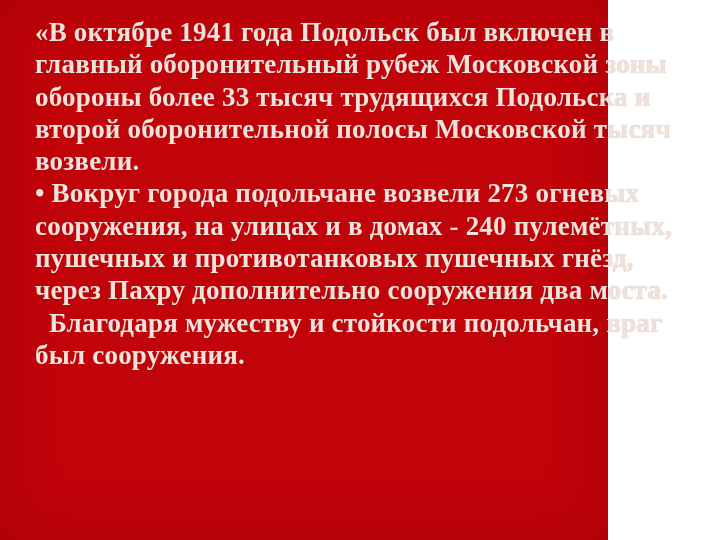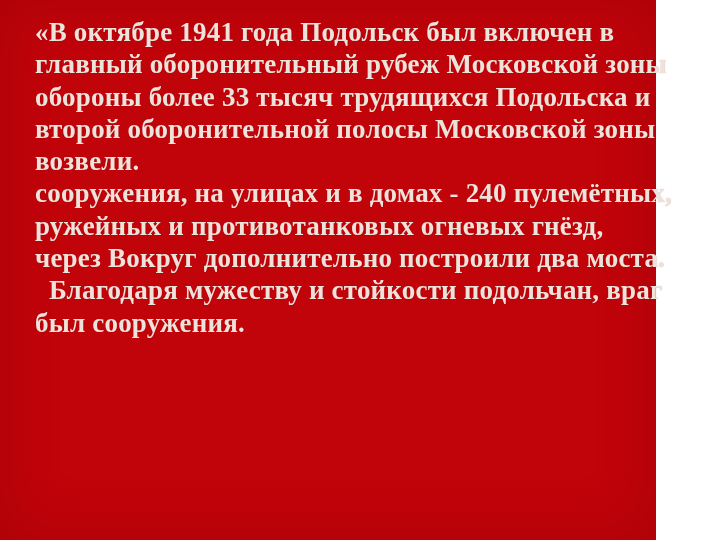--- a/index.html
+++ b/index.html
@@ -7,21 +7,21 @@
     padding: 0;
   }
   body {
     width: 720px;
     height: 540px;
     overflow: hidden;
     font-family: "Liberation Serif", "DejaVu Serif", serif;
   }
   .slide {
     position: relative;
-    width: 656px;
+    width: 608px;
     height: 540px;
     background: #c1030a;
     box-shadow: inset 0 0 60px rgba(90, 0, 0, 0.22);
   }
   .text-block {
     position: absolute;
     left: 35px;
     top: 16px;
     width: 660px;
   }
@@ -36,21 +36,22 @@
   }
 </style>
 </head>
 <body>
 
 <div class="slide">
   <div class="text-block">
     <div class="text-line">«В октябре 1941 года Подольск был включен в</div>
     <div class="text-line">главный оборонительный рубеж Московской зоны</div>
     <div class="text-line">обороны более 33 тысяч трудящихся Подольска и</div>
-    <div class="text-line">второй оборонительной полосы Московской зоны</div>
+    <div class="text-line">второй оборонительной полосы Московской тысяч</div>
     <div class="text-line">возвели.</div>
+    <div class="text-line">• Вокруг города подольчане возвели 273 огневых</div>
     <div class="text-line">сооружения, на улицах и в домах - 240 пулемётных,</div>
-    <div class="text-line">ружейных и противотанковых огневых гнёзд,</div>
-    <div class="text-line">через Вокруг дополнительно построили два моста.</div>
+    <div class="text-line">пушечных и противотанковых пушечных гнёзд,</div>
+    <div class="text-line">через Пахру дополнительно сооружения два моста.</div>
     <div class="text-line">  Благодаря мужеству и стойкости подольчан, враг</div>
     <div class="text-line">был сооружения.</div>
   </div>
 </div>
 
 </body></html>

